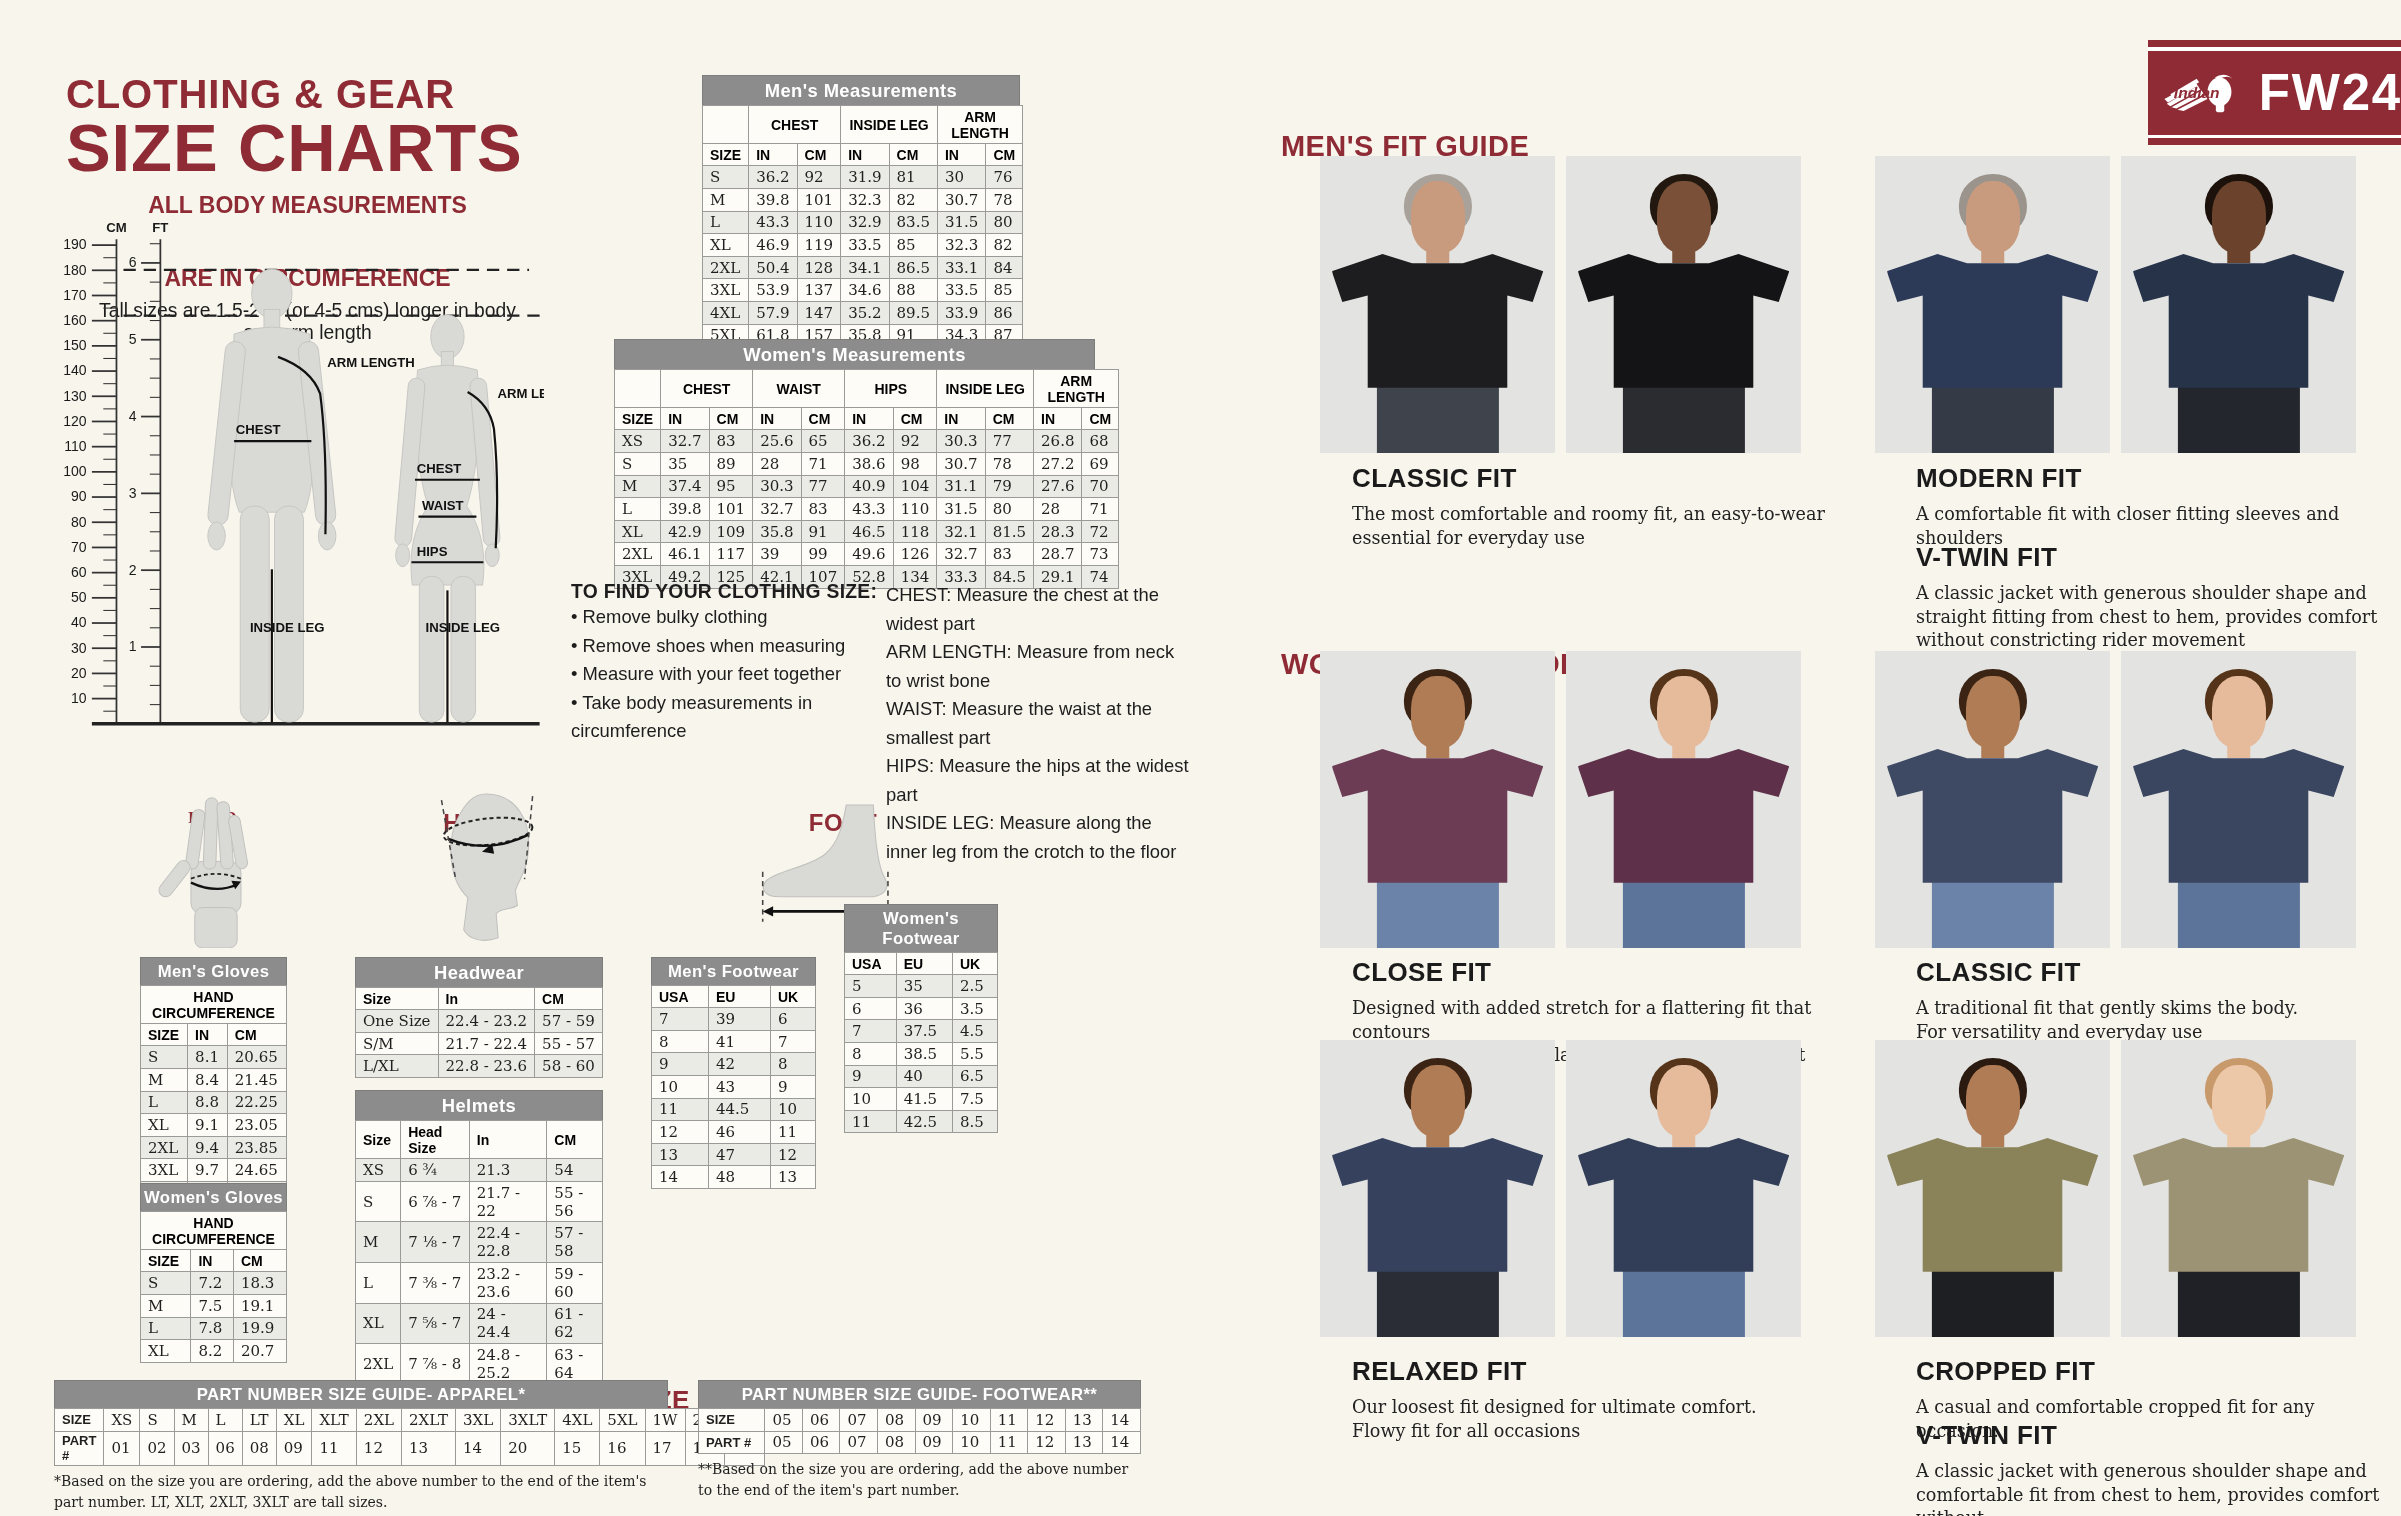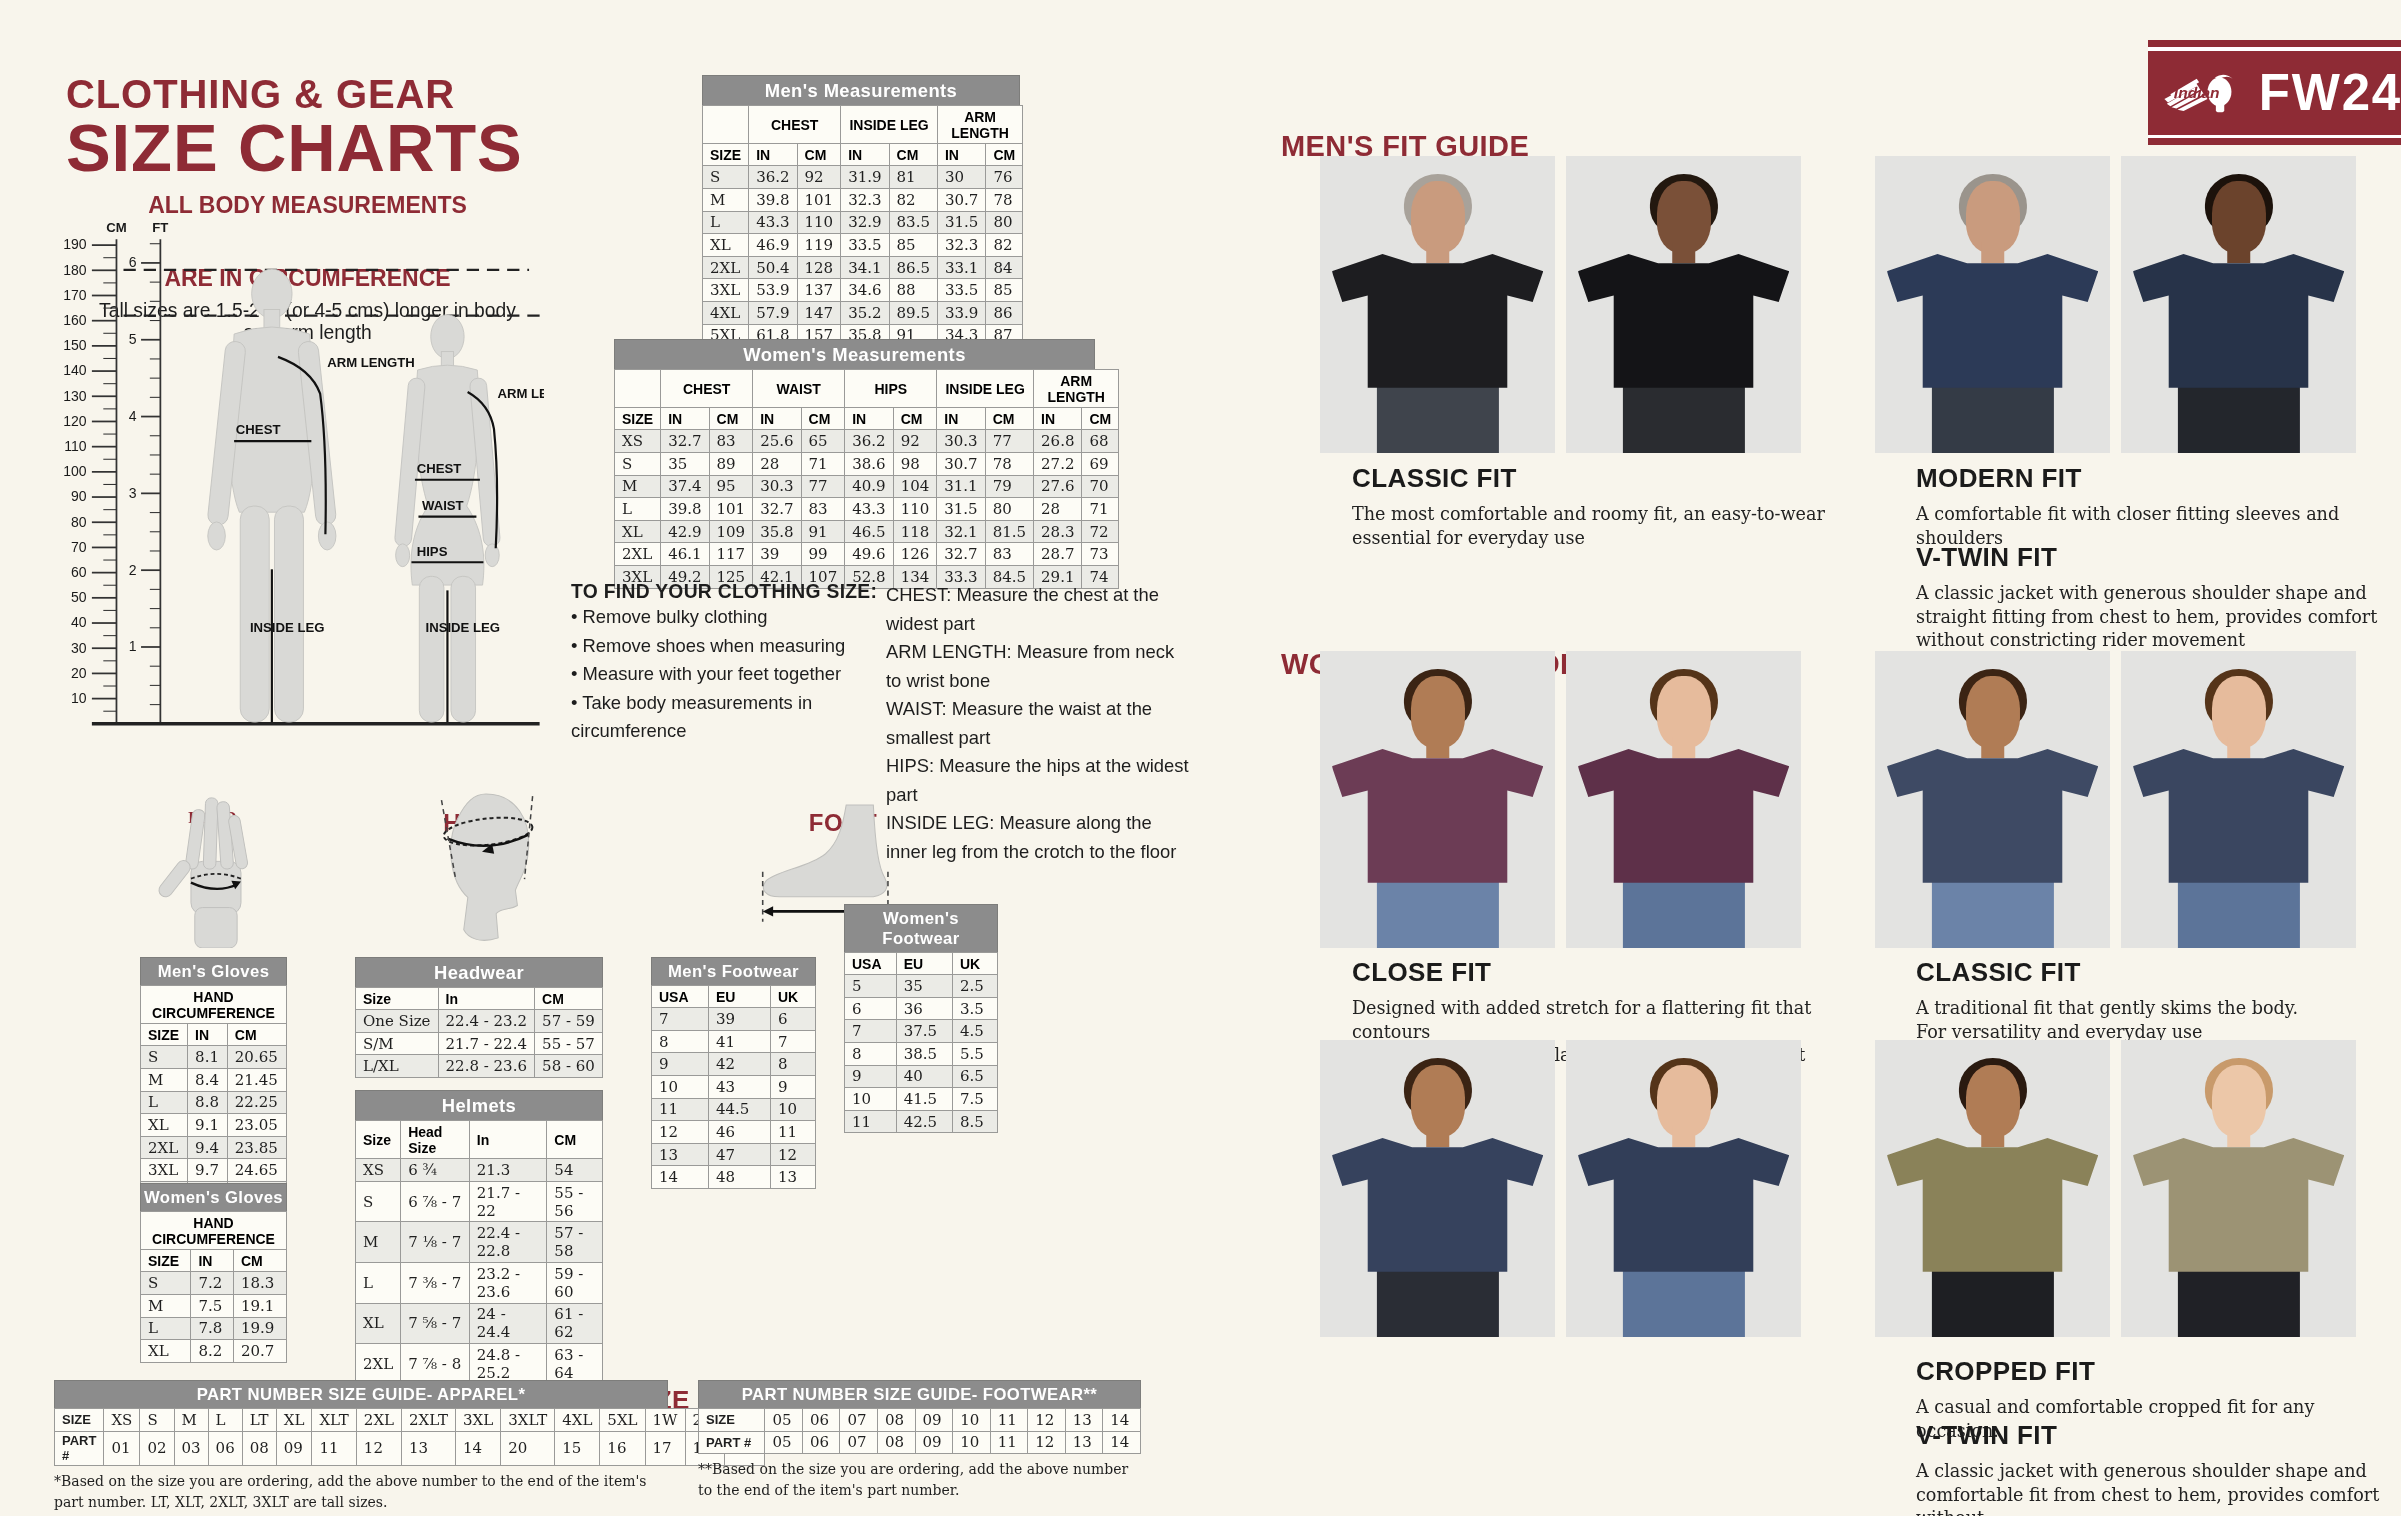--- a/index.html
+++ b/index.html
@@ -992,20 +992,25 @@
       <div class="p-shirt"></div>
   </div>
   <div class="photo" style="left: 2121px; top: 1040px; --bg: #E3E3E1; --shirt: #9C9374; --skin: #ECC7A8; --hair: #C89A6B; --pants: #202126;">
     <div class="p-hair"></div>
       <div class="p-head"></div>
       <div class="p-neck"></div>
       <div class="p-pants"></div>
       <div class="p-shirt"></div>
   </div>
 
+  <div class="abs" style="left:1352px;top:1356px;">
+    <div class="fit-name">RELAXED FIT</div>
+    <div class="fit-desc">Our loosest fit designed for ultimate comfort.
+Flowy fit for all occasions</div>
+  </div>
   <div class="abs" style="left:1916px;top:1356px;">
     <div class="fit-name">CROPPED FIT</div>
     <div class="fit-desc">A casual and comfortable cropped fit for any occasion.</div>
   </div>
   <div class="abs" style="left:1916px;top:1420px;">
     <div class="fit-name">V-TWIN FIT</div>
     <div class="fit-desc">A classic jacket with generous shoulder shape and
 comfortable fit from chest to hem, provides comfort without
 constricting rider movement</div>
   </div>

